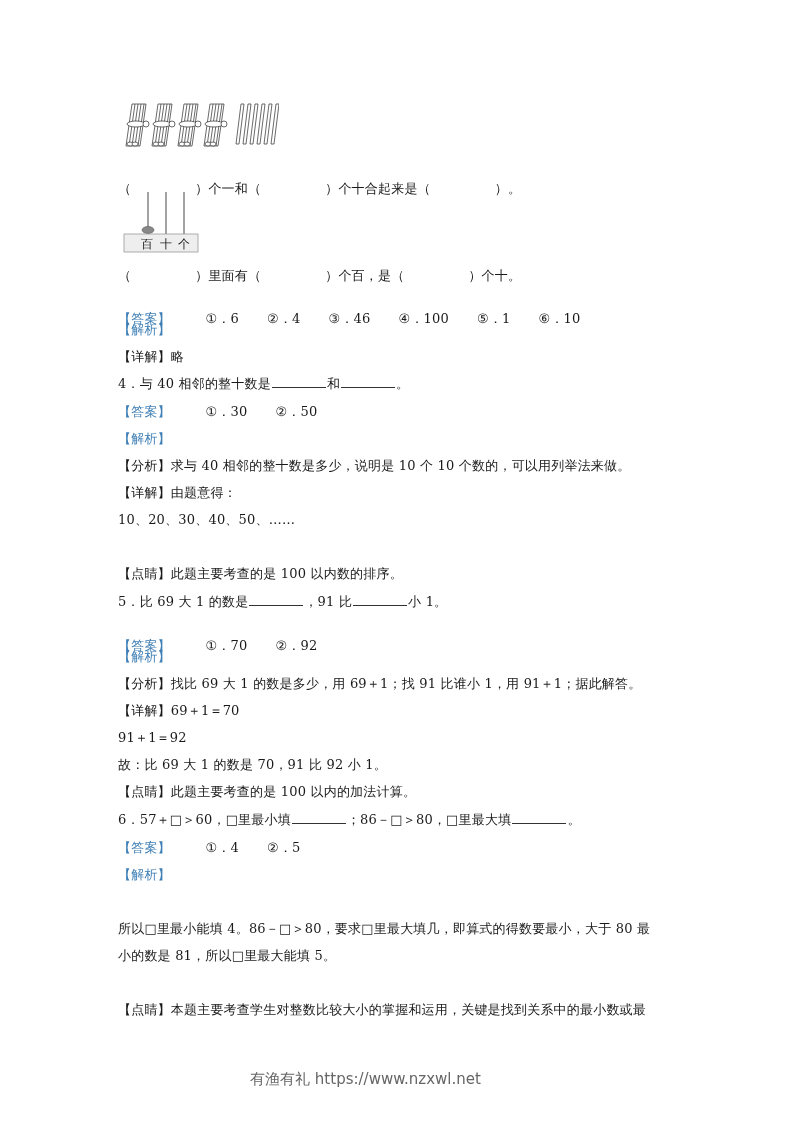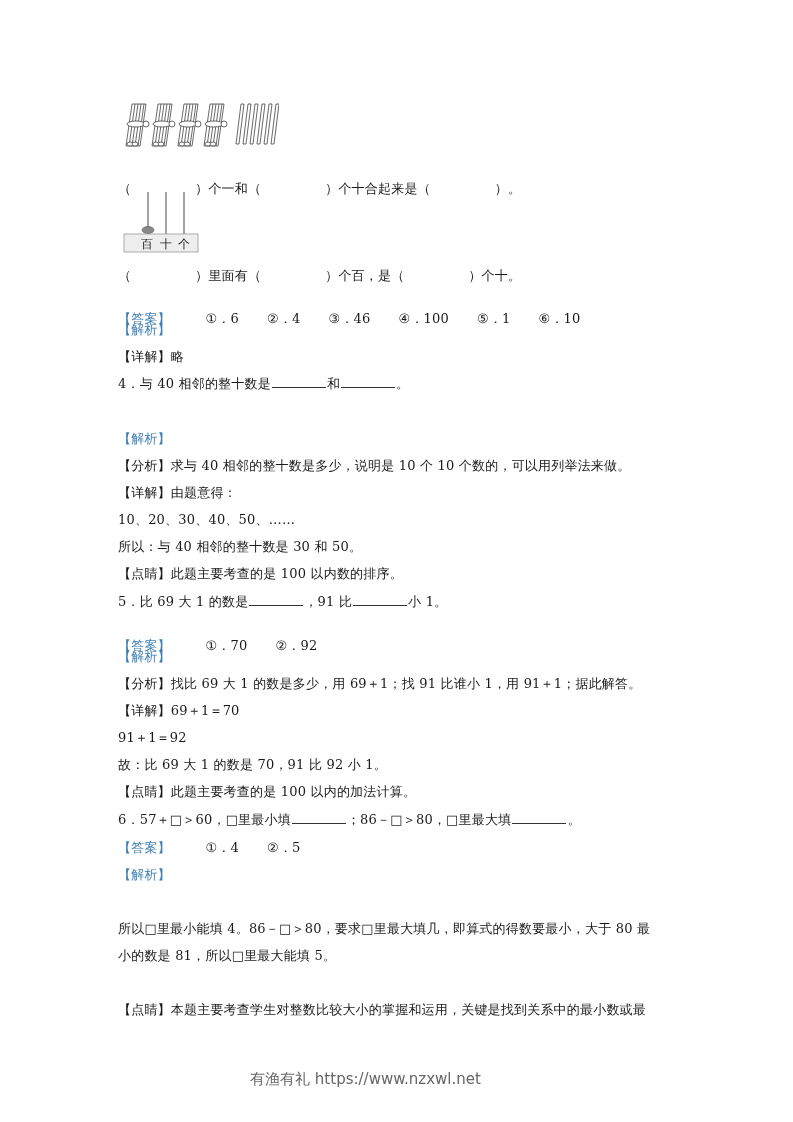--- a/index.html
+++ b/index.html
@@ -108,29 +108,33 @@
     <span class="ans-item">①．6</span><span class="ans-item">②．4</span><span class="ans-item">③．46</span><span class="ans-item">④．100</span><span class="ans-item">⑤．1</span><span class="ans-item">⑥．10</span>
   </div>
   <div class="line lbl-blue" style="top:321px;">【解析】</div>
   <div class="line" style="top:348px;">
     <span>【详解】</span><span>略</span>
   </div>
 
   <div class="line" style="top:375px;">
     <span>4．与 40 相邻的整十数是</span><span class="blank"></span><span>和</span><span class="blank"></span><span>。</span>
   </div>
+  <div class="line" style="top:403px;">
+    <span class="lbl-blue">【答案】</span>
+    <span class="gap" style="width:26px;"></span>
+    <span class="ans-item">①．30</span><span class="ans-item">②．50</span>
+  </div>
   <div class="line lbl-blue" style="top:430px;">【解析】</div>
   <div class="line" style="top:457px;">
     <span>【分析】</span><span>求与 40 相邻的整十数是多少，说明是 10 个 10 个数的，可以用列举法来做。</span>
   </div>
   <div class="line" style="top:484px;">
     <span>【详解】</span><span>由题意得：</span>
   </div>
   <div class="line" style="top:511px;">10、20、30、40、50、……</div>
-  <div class="line" style="top:538px;">所以：与 40 相邻的整十数是 30 和 50。</div>
   <div class="line" style="top:565px;">
     <span>【点睛】</span><span>此题主要考查的是 100 以内数的排序。</span>
   </div>
 
   <div class="line" style="top:593px;">
     <span>5．比 69 大 1 的数是</span><span class="blank"></span><span>，91 比</span><span class="blank"></span><span>小 1。</span>
   </div>
   <div class="line" style="top:621px;margin-top:16px;">
     <span class="lbl-blue">【答案】</span>
     <span class="gap" style="width:26px;"></span>

